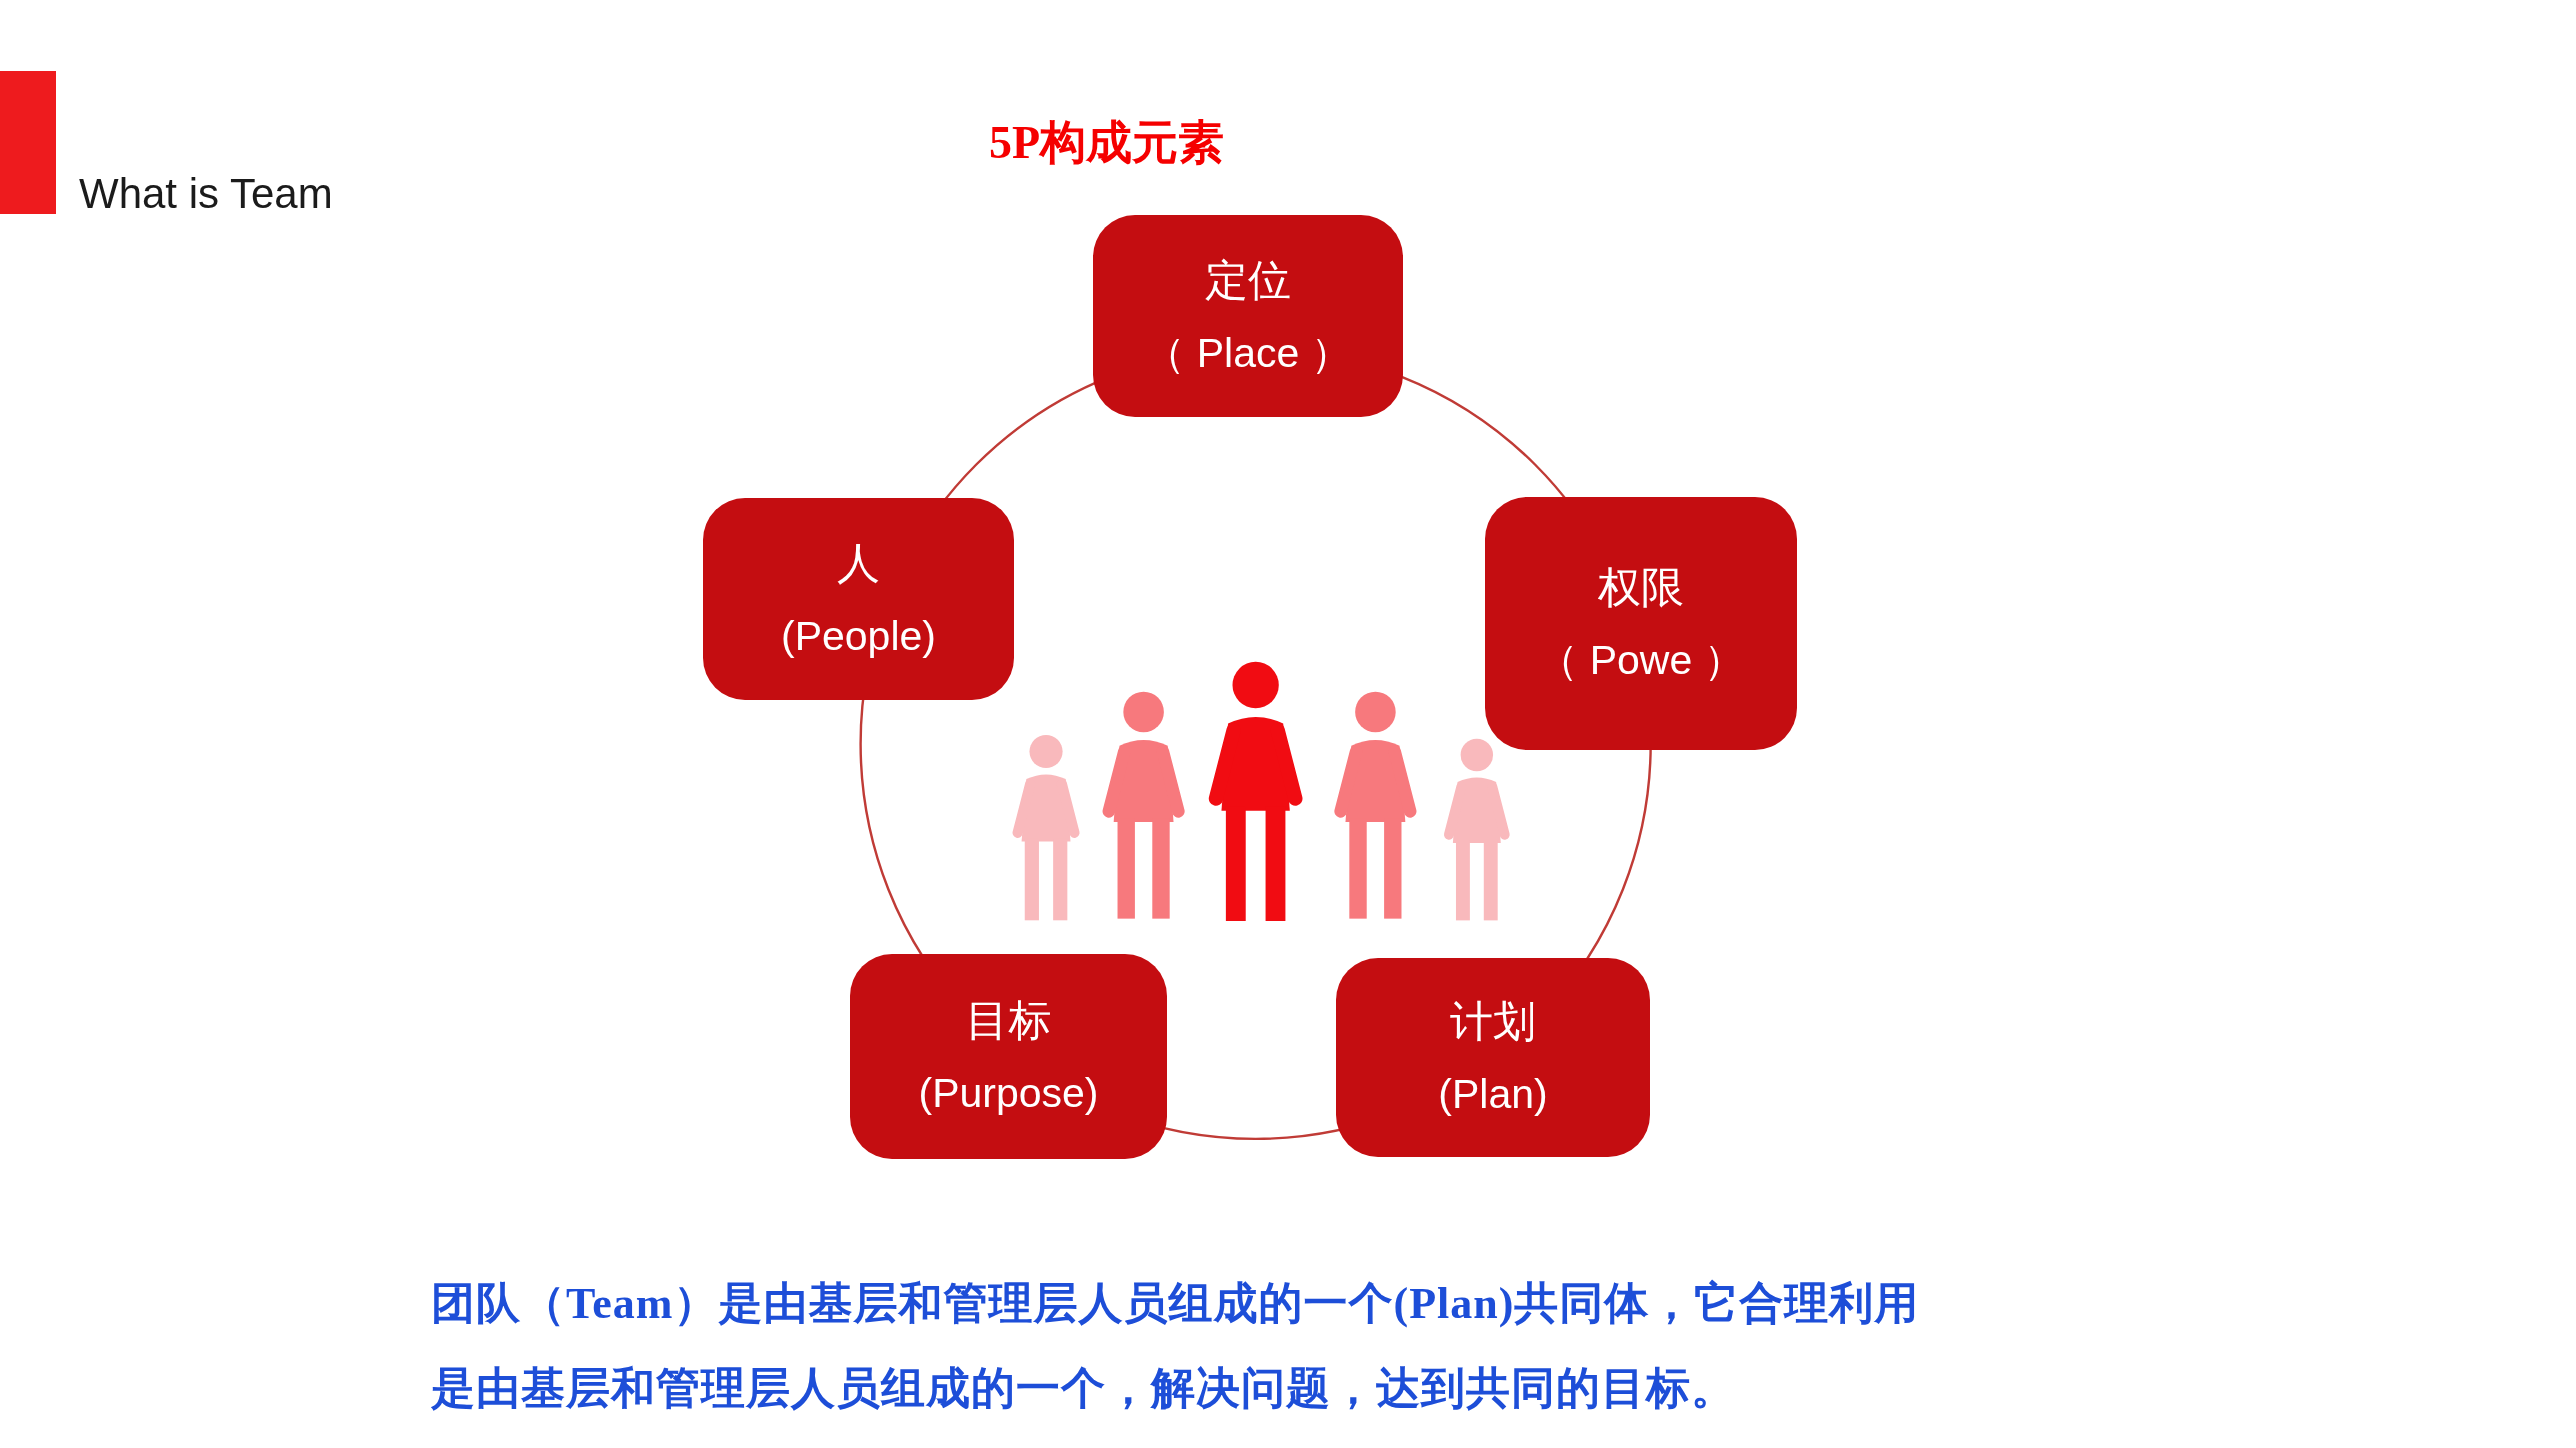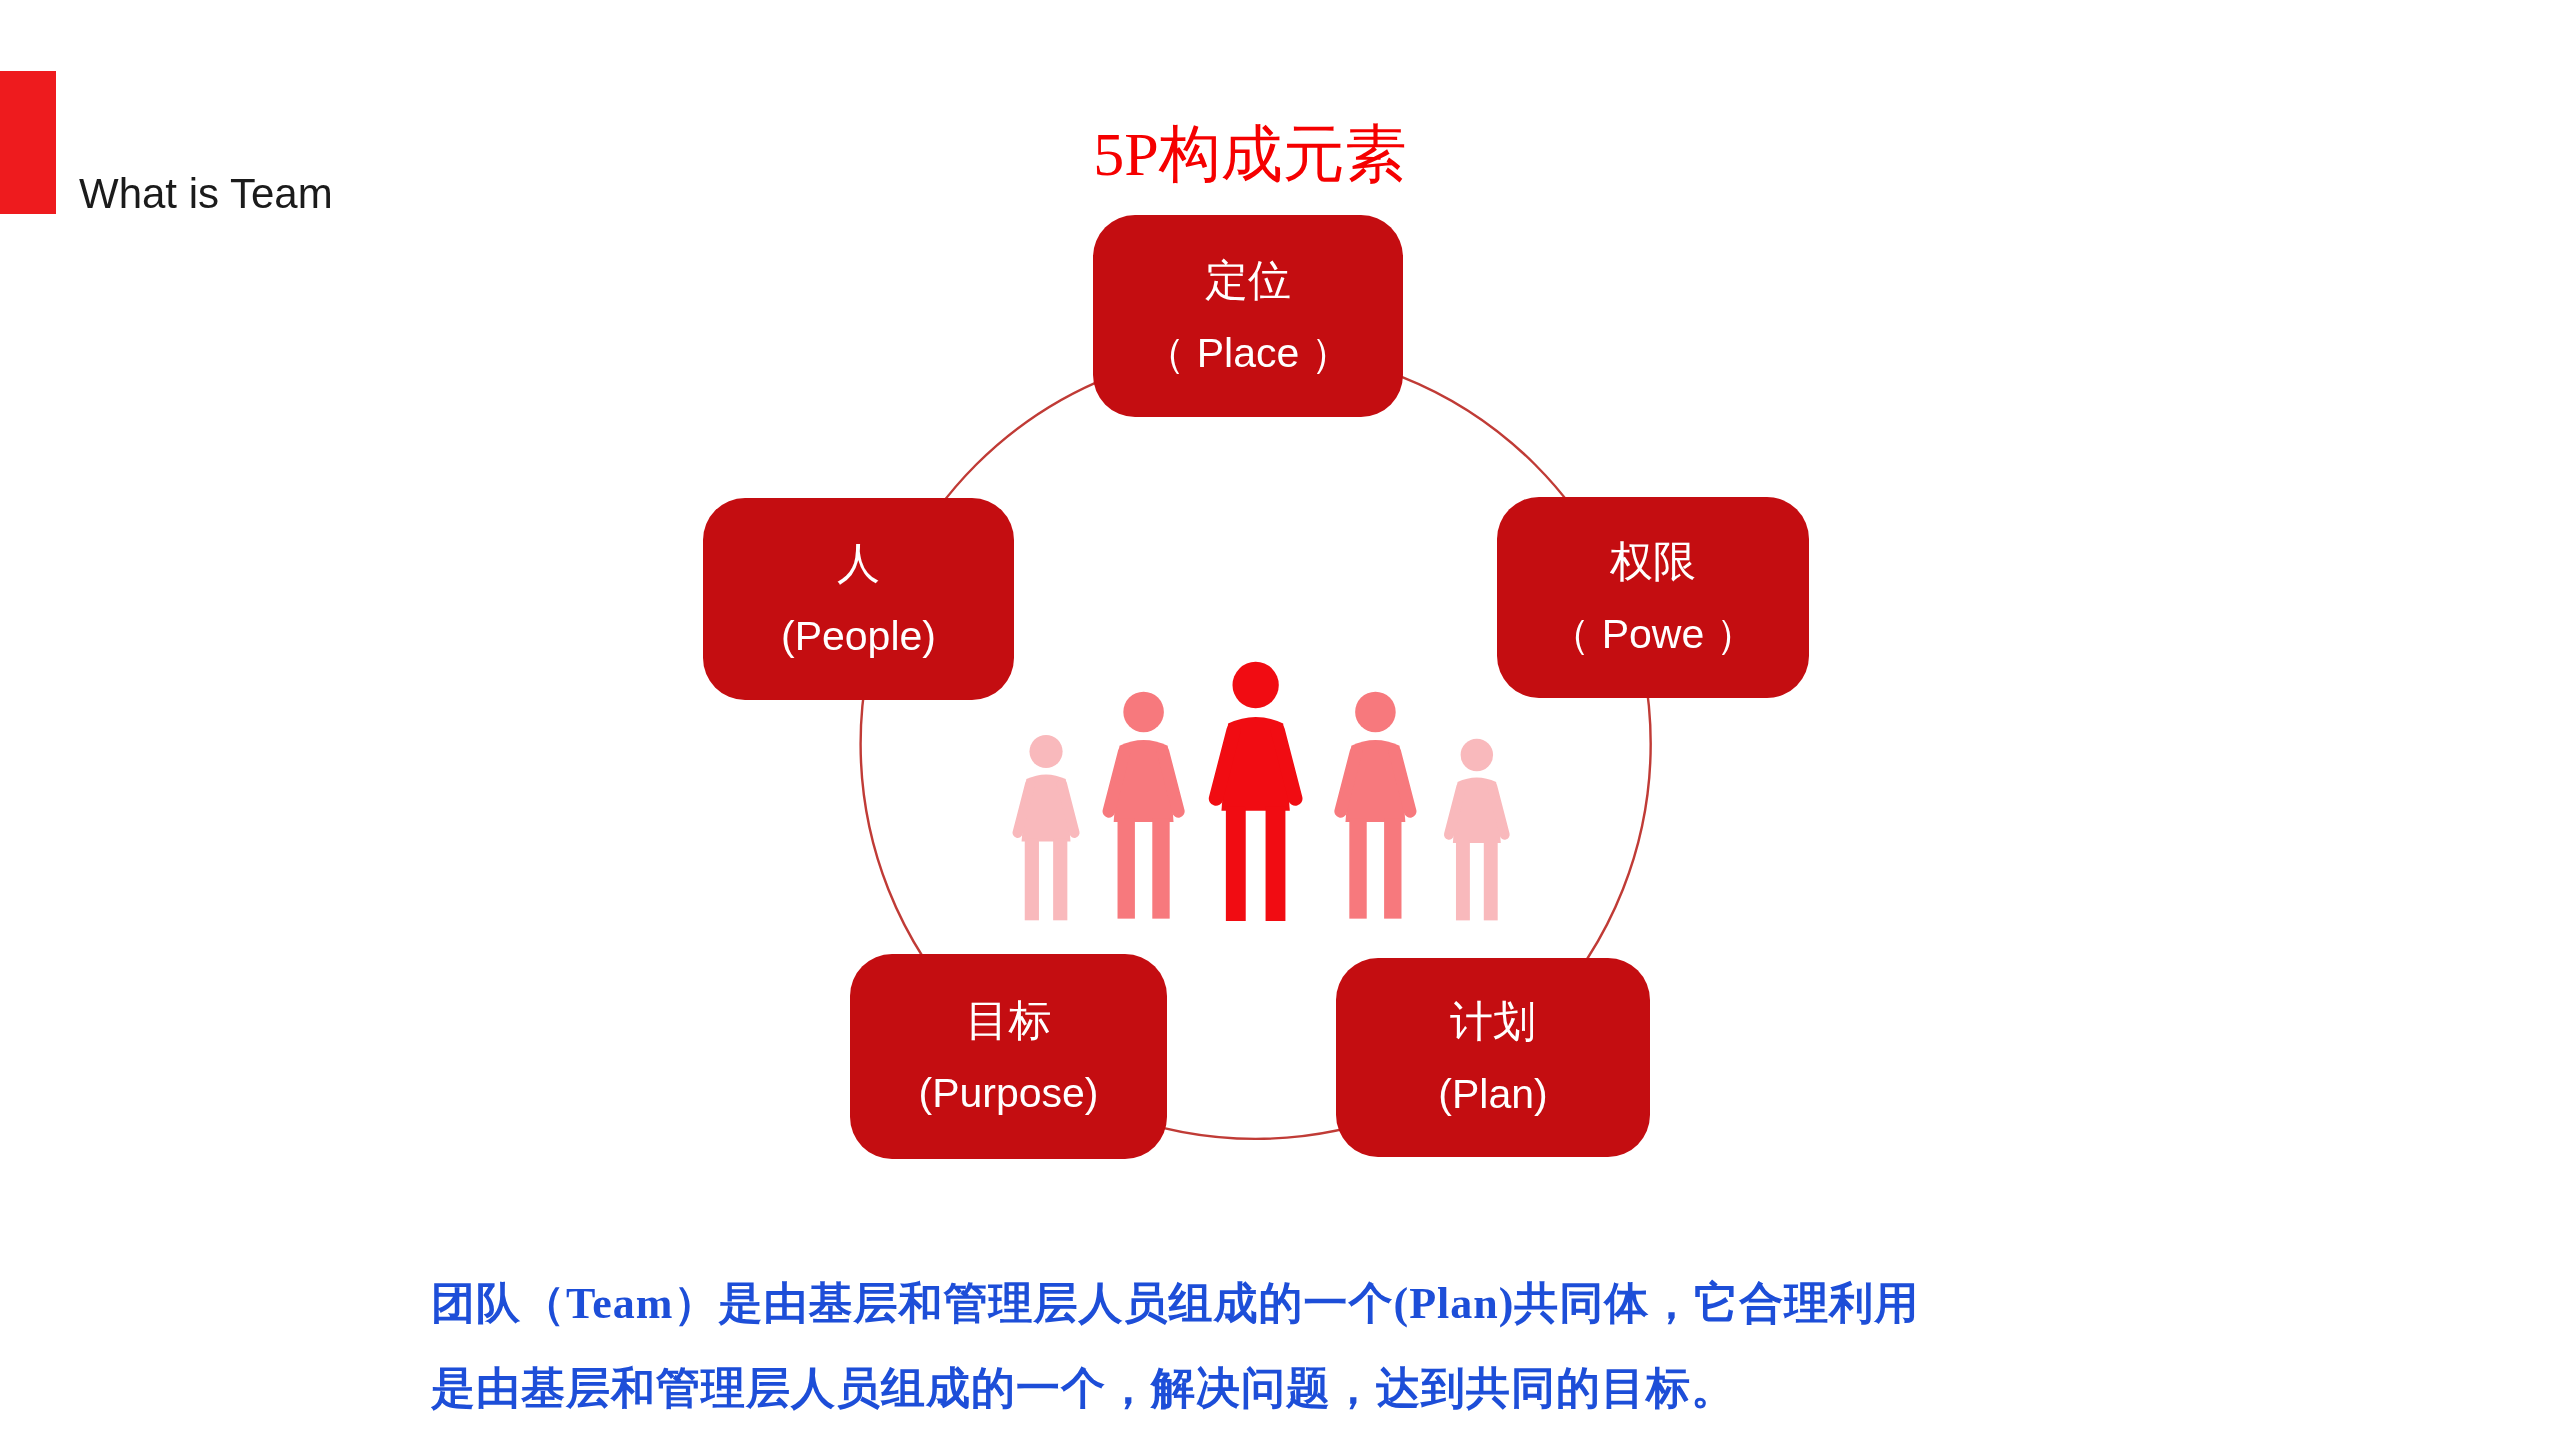--- a/index.html
+++ b/index.html
@@ -35,24 +35,24 @@
     font-size: 42px;
     color: #1b1b1b;
     white-space: nowrap;
   }
 
   
   .diagram-title {
     position: absolute;
     left: 989px; top: 112px;
     width: 522px;
-    text-align: center;
+    text-align: left;
     font-family: "Liberation Serif", "DejaVu Serif", serif;
-    font-weight: normal;
-    font-size: 62px;
+    font-weight: bold;
+    font-size: 46px;
     white-space: nowrap;
   }
 
   
   .ring-svg, .people-svg {
     position: absolute;
     left: 0; top: 0;
     width: 2576px; height: 1449px;
   }
 
@@ -65,21 +65,21 @@
     flex-direction: column;
     align-items: center;
     justify-content: center;
     gap: 31px;
     text-align: center;
   }
   .pbox-title    { font-size: 43px; line-height: 1; white-space: nowrap; }
   .pbox-subtitle { font-size: 41px; line-height: 1; white-space: nowrap; }
   .pbox--place   { left: 1093px; top: 215px; width: 310px; height: 202px; }
   .pbox--people  { left: 703px;  top: 498px; width: 311px; height: 202px; }
-  .pbox--power   { left: 1485px; top: 497px; width: 312px; height: 201px; margin-left: 12px; }
+  .pbox--power   { left: 1485px; top: 497px; width: 312px; height: 253px; }
   .pbox--purpose { left: 850px;  top: 954px; width: 317px; height: 205px; }
   .pbox--plan    { left: 1336px; top: 958px; width: 314px; height: 199px; }
 
   
   .footer-text {
     position: absolute;
     left: 431px; top: 1261px;
     width: 1739px;
     font-family: "Liberation Serif", "DejaVu Serif", serif;
     font-weight: bold;

